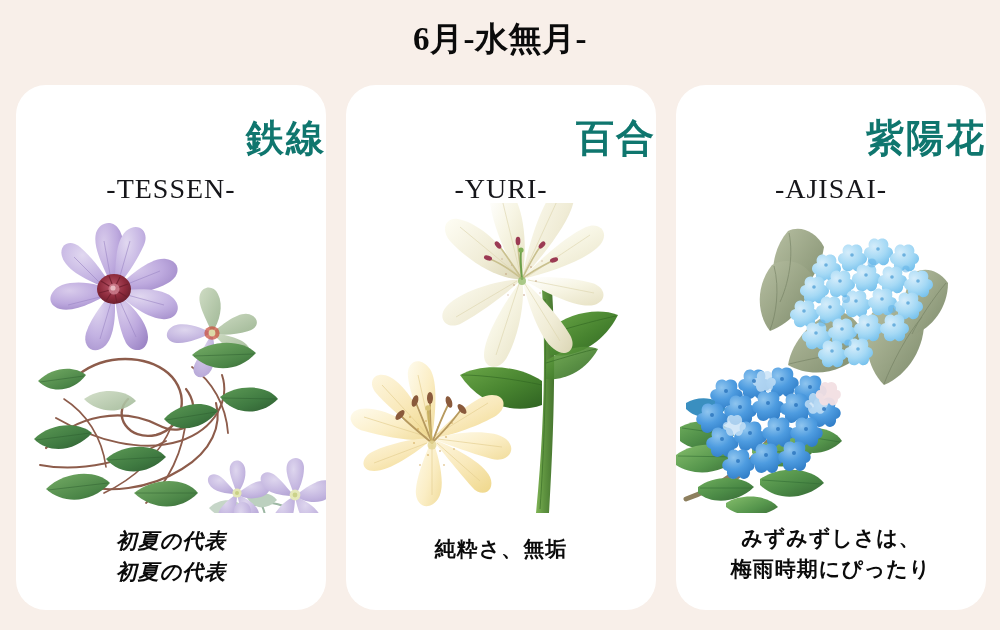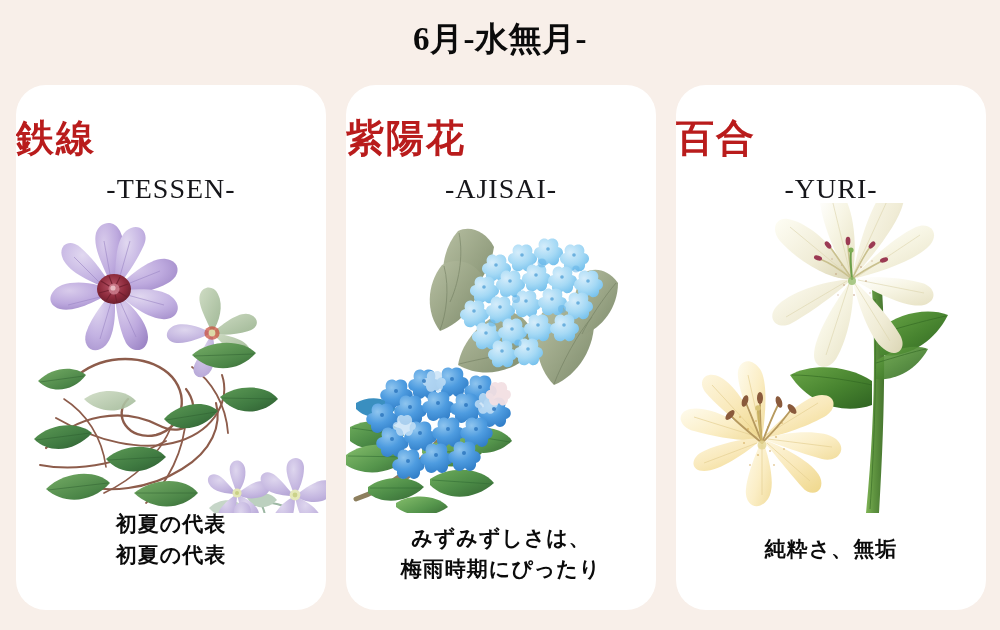--- a/index.html
+++ b/index.html
@@ -48,24 +48,24 @@
     background: #ffffff;
     border-radius: 30px;
     overflow: hidden;
     flex: 0 0 310px;
   }
   .card-kanji {
     position: absolute;
     top: 34px;
     left: 0;
     width: 100%;
-    text-align: left;
+    text-align: right;
     font-size: 38px;
     font-weight: bold;
-    color: #b91c1c;
+    color: #0f766e;
     letter-spacing: 2px;
     line-height: 1;
   }
   .card-romaji {
     position: absolute;
     top: 90px;
     left: 0;
     width: 100%;
     text-align: center;
     font-size: 28px;
@@ -94,21 +94,21 @@
     text-align: center;
     font-size: 21px;
     font-weight: bold;
     color: #0b0b0b;
     line-height: 1.45;
     letter-spacing: 1px;
   }
   .card-caption .cap-line {
     display: block;
   }
-  .caption-1 { bottom: 40px; }
+  .caption-1 { bottom: 23px; font-style: italic; }
   .caption-2 { bottom: 26px; }
   .caption-3 { bottom: 46px; }
 </style>
 </head>
 <body>
 
 <div id="page">
 
   <div class="page-title">6月-水無月-</div>
 
@@ -286,20 +286,188 @@
         </svg>
       </div>
 
       <div class="card-caption caption-1">
         <span class="cap-line">初夏の代表</span>
         <span class="cap-line">初夏の代表</span>
       </div>
     </div>
 
     <div class="card">
+      <div class="card-kanji">百合</div>
+      <div class="card-romaji">-YURI-</div>
+
+      <div class="art">
+        <svg viewBox="0 0 310 310" xmlns="http://www.w3.org/2000/svg">
+          <defs>
+            <linearGradient id="l-white" x1="10%" y1="0%" x2="90%" y2="100%">
+              <stop offset="0%" stop-color="#ffffff"></stop>
+              <stop offset="45%" stop-color="#f7f5e4"></stop>
+              <stop offset="100%" stop-color="#e8e3c6"></stop>
+            </linearGradient>
+            <linearGradient id="l-white2" x1="0%" y1="10%" x2="100%" y2="90%">
+              <stop offset="0%" stop-color="#fdfcf2"></stop>
+              <stop offset="60%" stop-color="#f0ecd6"></stop>
+              <stop offset="100%" stop-color="#ddd8b8"></stop>
+            </linearGradient>
+            <linearGradient id="l-cream" x1="10%" y1="0%" x2="90%" y2="100%">
+              <stop offset="0%" stop-color="#fdf5dc"></stop>
+              <stop offset="50%" stop-color="#f9e9bb"></stop>
+              <stop offset="100%" stop-color="#f0d98f"></stop>
+            </linearGradient>
+            <linearGradient id="l-cream2" x1="0%" y1="10%" x2="100%" y2="90%">
+              <stop offset="0%" stop-color="#fefaea"></stop>
+              <stop offset="55%" stop-color="#fbeec6"></stop>
+              <stop offset="100%" stop-color="#f2dea0"></stop>
+            </linearGradient>
+            <linearGradient id="l-stem" x1="0%" y1="0%" x2="100%" y2="0%">
+              <stop offset="0%" stop-color="#7fb355"></stop>
+              <stop offset="45%" stop-color="#5f9440"></stop>
+              <stop offset="100%" stop-color="#46752f"></stop>
+            </linearGradient>
+            <linearGradient id="l-leaf" x1="0%" y1="0%" x2="100%" y2="100%">
+              <stop offset="0%" stop-color="#6aa647"></stop>
+              <stop offset="55%" stop-color="#47832f"></stop>
+              <stop offset="100%" stop-color="#2f6322"></stop>
+            </linearGradient>
+          </defs>
+
+          <g>
+            <path d="M196 86 C200 150 198 230 190 310 L203 310 C208 228 210 148 206 86 Z" fill="url(#l-stem)"></path>
+            <path d="M204 126 C222 110 252 104 272 112 C258 140 230 156 204 152 Z" fill="url(#l-leaf)"></path>
+            <path d="M196 178 C172 162 136 160 114 172 C134 202 168 212 196 202 Z" fill="url(#l-leaf)"></path>
+            <path d="M200 158 C216 146 238 140 252 146 C240 168 218 178 200 176 Z" fill="url(#l-leaf)" opacity="0.9"></path>
+            <g stroke="#2e6320" stroke-width="1" opacity="0.55" fill="none">
+              <path d="M206 130 C232 122 256 116 270 113"></path>
+              <path d="M196 182 C168 176 136 172 116 172"></path>
+              <path d="M200 160 C220 154 240 148 250 146"></path>
+              <path d="M199 96 C201 170 198 250 194 306"></path>
+            </g>
+          </g>
+
+          <g transform="translate(176,76)">
+
+            <path d="M0 0 C-14 -30 -42 -56 -64 -60 C-76 -62 -82 -50 -72 -38 C-52 -16 -20 2 0 0 Z" fill="url(#l-white2)"></path>
+            <path d="M0 0 C6 -32 2 -70 -10 -86 C-20 -98 -34 -92 -32 -76 C-28 -48 -12 -14 0 0 Z" fill="url(#l-white)"></path>
+            <path d="M0 0 C22 -24 50 -60 52 -80 C54 -94 40 -98 30 -86 C16 -68 4 -24 0 0 Z" fill="url(#l-white2)"></path>
+            <path d="M0 0 C28 -6 66 -20 78 -34 C88 -46 78 -58 64 -52 C42 -42 12 -14 0 0 Z" fill="url(#l-white)"></path>
+
+            <path d="M0 0 C-30 2 -64 14 -76 28 C-86 40 -74 52 -60 44 C-38 32 -10 10 0 0 Z" fill="url(#l-white2)"></path>
+            <path d="M0 0 C-18 24 -38 58 -38 76 C-38 90 -24 92 -16 80 C-4 60 4 22 0 0 Z" fill="url(#l-white)"></path>
+            <path d="M0 0 C6 26 18 60 32 70 C44 80 56 70 48 56 C38 38 12 10 0 0 Z" fill="url(#l-white2)"></path>
+            <path d="M0 0 C24 14 56 30 72 26 C86 22 84 8 70 4 C50 -2 14 -4 0 0 Z" fill="url(#l-white)"></path>
+
+            <g stroke="#ddd5ae" stroke-width="0.8" opacity="0.8" fill="none">
+              <path d="M-4 -4 L-62 -52"></path>
+                <path d="M-2 -6 L-20 -80"></path>
+              <path d="M2 -6 L36 -80"></path>
+                <path d="M5 -2 L68 -44"></path>
+              <path d="M-5 2 L-66 38"></path>
+                <path d="M-3 5 L-26 76"></path>
+              <path d="M3 5 L38 62"></path>
+                <path d="M6 1 L72 14"></path>
+            </g>
+
+            <g fill="#b88f6b" opacity="0.55">
+              <circle cx="-10" cy="-14" r="1"></circle>
+                <circle cx="-16" cy="-5" r="0.9"></circle>
+              <circle cx="-8" cy="6" r="0.9"></circle>
+                <circle cx="9" cy="-12" r="1"></circle>
+              <circle cx="14" cy="2" r="0.9"></circle>
+                <circle cx="2" cy="16" r="1"></circle>
+              <circle cx="-20" cy="-20" r="0.8"></circle>
+                <circle cx="20" cy="-18" r="0.8"></circle>
+              <circle cx="-14" cy="16" r="0.8"></circle>
+                <circle cx="18" cy="14" r="0.8"></circle>
+            </g>
+
+            <g stroke="#c9c08e" stroke-width="1.6" fill="none" stroke-linecap="round">
+              <path d="M0 0 C-10 -8 -22 -16 -32 -20"></path>
+              <path d="M0 0 C-8 -12 -16 -24 -22 -32"></path>
+              <path d="M0 0 C-2 -14 -4 -26 -4 -36"></path>
+              <path d="M0 0 C6 -12 12 -24 18 -32"></path>
+              <path d="M0 0 C10 -8 22 -14 30 -18"></path>
+            </g>
+            <g fill="#9b3a53">
+              <ellipse cx="-34" cy="-21" rx="4.2" ry="2.4" transform="rotate(18 -34 -21)"></ellipse>
+              <ellipse cx="-24" cy="-34" rx="4.2" ry="2.4" transform="rotate(50 -24 -34)"></ellipse>
+              <ellipse cx="-4" cy="-38" rx="2.4" ry="4.2"></ellipse>
+              <ellipse cx="20" cy="-34" rx="4.2" ry="2.4" transform="rotate(-48 20 -34)"></ellipse>
+              <ellipse cx="32" cy="-19" rx="4.2" ry="2.4" transform="rotate(-18 32 -19)"></ellipse>
+            </g>
+            <path d="M0 0 C-1 -10 -2 -20 -1 -28" stroke="#6da04a" stroke-width="2" fill="none" stroke-linecap="round"></path>
+            <circle cx="-1" cy="-29" r="2.6" fill="#7fae55"></circle>
+            <circle cx="0" cy="2" r="4" fill="#8fb864" opacity="0.75"></circle>
+          </g>
+
+          <g transform="translate(86,236)">
+            <path d="M0 0 C-22 -18 -54 -34 -72 -30 C-86 -27 -84 -12 -68 -8 C-46 -2 -14 4 0 0 Z" fill="url(#l-cream2)"></path>
+            <path d="M0 0 C-10 -26 -26 -54 -42 -62 C-56 -69 -66 -58 -56 -46 C-40 -28 -12 -6 0 0 Z" fill="url(#l-cream)"></path>
+            <path d="M0 0 C4 -26 6 -58 -2 -70 C-12 -84 -26 -78 -24 -62 C-22 -42 -8 -14 0 0 Z" fill="url(#l-cream2)"></path>
+            <path d="M0 0 C18 -20 44 -44 60 -44 C74 -44 76 -30 62 -22 C44 -12 14 -2 0 0 Z" fill="url(#l-cream)"></path>
+            <path d="M0 0 C26 -8 62 -10 74 0 C86 10 76 24 60 20 C38 14 12 4 0 0 Z" fill="url(#l-cream2)"></path>
+            <path d="M0 0 C22 8 52 24 58 38 C64 52 50 60 40 48 C26 32 8 10 0 0 Z" fill="url(#l-cream)"></path>
+            <path d="M0 0 C8 20 14 48 6 60 C-4 74 -18 66 -16 50 C-14 32 -4 10 0 0 Z" fill="url(#l-cream2)"></path>
+            <path d="M0 0 C-16 14 -42 32 -58 32 C-72 32 -72 18 -58 12 C-40 4 -12 -2 0 0 Z" fill="url(#l-cream)"></path>
+            <g stroke="#e5cf92" stroke-width="0.8" opacity="0.85" fill="none">
+              <path d="M-4 -2 L-68 -22"></path>
+                <path d="M-4 -4 L-50 -54"></path>
+              <path d="M-1 -6 L-14 -64"></path>
+                <path d="M4 -4 L56 -36"></path>
+              <path d="M6 0 L70 8"></path>
+                <path d="M5 4 L48 42"></path>
+              <path d="M0 6 L0 56"></path>
+                <path d="M-5 4 L-58 24"></path>
+            </g>
+
+            <g fill="#cfa451" opacity="0.6">
+              <circle cx="-14" cy="-10" r="1.1"></circle>
+                <circle cx="-6" cy="-18" r="1"></circle>
+              <circle cx="6" cy="-12" r="1"></circle>
+                <circle cx="14" cy="-2" r="1.1"></circle>
+              <circle cx="8" cy="12" r="1"></circle>
+                <circle cx="-4" cy="16" r="1.1"></circle>
+              <circle cx="-18" cy="4" r="1"></circle>
+                <circle cx="-22" cy="-22" r="0.9"></circle>
+              <circle cx="20" cy="-16" r="0.9"></circle>
+                <circle cx="22" cy="10" r="0.9"></circle>
+              <circle cx="-12" cy="26" r="0.9"></circle>
+                <circle cx="12" cy="26" r="0.9"></circle>
+            </g>
+
+            <g stroke="#b79a5f" stroke-width="1.8" fill="none" stroke-linecap="round">
+              <path d="M0 4 C-6 -12 -12 -26 -16 -36"></path>
+              <path d="M0 4 C-2 -12 -2 -28 -2 -38"></path>
+              <path d="M0 4 C6 -12 12 -26 16 -34"></path>
+              <path d="M0 4 C12 -8 22 -20 28 -28"></path>
+              <path d="M0 4 C-12 -6 -24 -16 -30 -22"></path>
+            </g>
+            <g fill="#8a5a3c">
+              <ellipse cx="-17" cy="-38" rx="3" ry="6" transform="rotate(18 -17 -38)"></ellipse>
+              <ellipse cx="-2" cy="-41" rx="3" ry="6"></ellipse>
+              <ellipse cx="17" cy="-37" rx="3" ry="6" transform="rotate(-18 17 -37)"></ellipse>
+              <ellipse cx="30" cy="-30" rx="3" ry="6" transform="rotate(-40 30 -30)"></ellipse>
+              <ellipse cx="-32" cy="-24" rx="3" ry="6" transform="rotate(42 -32 -24)"></ellipse>
+            </g>
+            <path d="M0 4 C-2 -10 -4 -22 -4 -30" stroke="#c9b163" stroke-width="2.2" fill="none" stroke-linecap="round"></path>
+            <circle cx="-4" cy="-31" r="2.8" fill="#d8c478"></circle>
+            <circle cx="0" cy="6" r="4.5" fill="#e4d694" opacity="0.8"></circle>
+          </g>
+        </svg>
+      </div>
+
+      <div class="card-caption caption-3">
+        <span class="cap-line">純粋さ、無垢</span>
+      </div>
+    </div>
+
+    <div class="card">
       <div class="card-kanji">紫陽花</div>
       <div class="card-romaji">-AJISAI-</div>
 
       <div class="art">
         <svg viewBox="0 0 310 310" xmlns="http://www.w3.org/2000/svg">
           <defs>
             <linearGradient id="h-sage" x1="0%" y1="0%" x2="100%" y2="100%">
               <stop offset="0%" stop-color="#b7bfa2"></stop>
               <stop offset="55%" stop-color="#98a384"></stop>
               <stop offset="100%" stop-color="#7c8a6b"></stop>
@@ -555,182 +723,14 @@
           </g>
         </svg>
       </div>
 
       <div class="card-caption caption-2">
         <span class="cap-line">みずみずしさは、</span>
         <span class="cap-line">梅雨時期にぴったり</span>
       </div>
     </div>
 
-    <div class="card">
-      <div class="card-kanji">百合</div>
-      <div class="card-romaji">-YURI-</div>
-
-      <div class="art">
-        <svg viewBox="0 0 310 310" xmlns="http://www.w3.org/2000/svg">
-          <defs>
-            <linearGradient id="l-white" x1="10%" y1="0%" x2="90%" y2="100%">
-              <stop offset="0%" stop-color="#ffffff"></stop>
-              <stop offset="45%" stop-color="#f7f5e4"></stop>
-              <stop offset="100%" stop-color="#e8e3c6"></stop>
-            </linearGradient>
-            <linearGradient id="l-white2" x1="0%" y1="10%" x2="100%" y2="90%">
-              <stop offset="0%" stop-color="#fdfcf2"></stop>
-              <stop offset="60%" stop-color="#f0ecd6"></stop>
-              <stop offset="100%" stop-color="#ddd8b8"></stop>
-            </linearGradient>
-            <linearGradient id="l-cream" x1="10%" y1="0%" x2="90%" y2="100%">
-              <stop offset="0%" stop-color="#fdf5dc"></stop>
-              <stop offset="50%" stop-color="#f9e9bb"></stop>
-              <stop offset="100%" stop-color="#f0d98f"></stop>
-            </linearGradient>
-            <linearGradient id="l-cream2" x1="0%" y1="10%" x2="100%" y2="90%">
-              <stop offset="0%" stop-color="#fefaea"></stop>
-              <stop offset="55%" stop-color="#fbeec6"></stop>
-              <stop offset="100%" stop-color="#f2dea0"></stop>
-            </linearGradient>
-            <linearGradient id="l-stem" x1="0%" y1="0%" x2="100%" y2="0%">
-              <stop offset="0%" stop-color="#7fb355"></stop>
-              <stop offset="45%" stop-color="#5f9440"></stop>
-              <stop offset="100%" stop-color="#46752f"></stop>
-            </linearGradient>
-            <linearGradient id="l-leaf" x1="0%" y1="0%" x2="100%" y2="100%">
-              <stop offset="0%" stop-color="#6aa647"></stop>
-              <stop offset="55%" stop-color="#47832f"></stop>
-              <stop offset="100%" stop-color="#2f6322"></stop>
-            </linearGradient>
-          </defs>
-
-          <g>
-            <path d="M196 86 C200 150 198 230 190 310 L203 310 C208 228 210 148 206 86 Z" fill="url(#l-stem)"></path>
-            <path d="M204 126 C222 110 252 104 272 112 C258 140 230 156 204 152 Z" fill="url(#l-leaf)"></path>
-            <path d="M196 178 C172 162 136 160 114 172 C134 202 168 212 196 202 Z" fill="url(#l-leaf)"></path>
-            <path d="M200 158 C216 146 238 140 252 146 C240 168 218 178 200 176 Z" fill="url(#l-leaf)" opacity="0.9"></path>
-            <g stroke="#2e6320" stroke-width="1" opacity="0.55" fill="none">
-              <path d="M206 130 C232 122 256 116 270 113"></path>
-              <path d="M196 182 C168 176 136 172 116 172"></path>
-              <path d="M200 160 C220 154 240 148 250 146"></path>
-              <path d="M199 96 C201 170 198 250 194 306"></path>
-            </g>
-          </g>
-
-          <g transform="translate(176,76)">
-
-            <path d="M0 0 C-14 -30 -42 -56 -64 -60 C-76 -62 -82 -50 -72 -38 C-52 -16 -20 2 0 0 Z" fill="url(#l-white2)"></path>
-            <path d="M0 0 C6 -32 2 -70 -10 -86 C-20 -98 -34 -92 -32 -76 C-28 -48 -12 -14 0 0 Z" fill="url(#l-white)"></path>
-            <path d="M0 0 C22 -24 50 -60 52 -80 C54 -94 40 -98 30 -86 C16 -68 4 -24 0 0 Z" fill="url(#l-white2)"></path>
-            <path d="M0 0 C28 -6 66 -20 78 -34 C88 -46 78 -58 64 -52 C42 -42 12 -14 0 0 Z" fill="url(#l-white)"></path>
-
-            <path d="M0 0 C-30 2 -64 14 -76 28 C-86 40 -74 52 -60 44 C-38 32 -10 10 0 0 Z" fill="url(#l-white2)"></path>
-            <path d="M0 0 C-18 24 -38 58 -38 76 C-38 90 -24 92 -16 80 C-4 60 4 22 0 0 Z" fill="url(#l-white)"></path>
-            <path d="M0 0 C6 26 18 60 32 70 C44 80 56 70 48 56 C38 38 12 10 0 0 Z" fill="url(#l-white2)"></path>
-            <path d="M0 0 C24 14 56 30 72 26 C86 22 84 8 70 4 C50 -2 14 -4 0 0 Z" fill="url(#l-white)"></path>
-
-            <g stroke="#ddd5ae" stroke-width="0.8" opacity="0.8" fill="none">
-              <path d="M-4 -4 L-62 -52"></path>
-                <path d="M-2 -6 L-20 -80"></path>
-              <path d="M2 -6 L36 -80"></path>
-                <path d="M5 -2 L68 -44"></path>
-              <path d="M-5 2 L-66 38"></path>
-                <path d="M-3 5 L-26 76"></path>
-              <path d="M3 5 L38 62"></path>
-                <path d="M6 1 L72 14"></path>
-            </g>
-
-            <g fill="#b88f6b" opacity="0.55">
-              <circle cx="-10" cy="-14" r="1"></circle>
-                <circle cx="-16" cy="-5" r="0.9"></circle>
-              <circle cx="-8" cy="6" r="0.9"></circle>
-                <circle cx="9" cy="-12" r="1"></circle>
-              <circle cx="14" cy="2" r="0.9"></circle>
-                <circle cx="2" cy="16" r="1"></circle>
-              <circle cx="-20" cy="-20" r="0.8"></circle>
-                <circle cx="20" cy="-18" r="0.8"></circle>
-              <circle cx="-14" cy="16" r="0.8"></circle>
-                <circle cx="18" cy="14" r="0.8"></circle>
-            </g>
-
-            <g stroke="#c9c08e" stroke-width="1.6" fill="none" stroke-linecap="round">
-              <path d="M0 0 C-10 -8 -22 -16 -32 -20"></path>
-              <path d="M0 0 C-8 -12 -16 -24 -22 -32"></path>
-              <path d="M0 0 C-2 -14 -4 -26 -4 -36"></path>
-              <path d="M0 0 C6 -12 12 -24 18 -32"></path>
-              <path d="M0 0 C10 -8 22 -14 30 -18"></path>
-            </g>
-            <g fill="#9b3a53">
-              <ellipse cx="-34" cy="-21" rx="4.2" ry="2.4" transform="rotate(18 -34 -21)"></ellipse>
-              <ellipse cx="-24" cy="-34" rx="4.2" ry="2.4" transform="rotate(50 -24 -34)"></ellipse>
-              <ellipse cx="-4" cy="-38" rx="2.4" ry="4.2"></ellipse>
-              <ellipse cx="20" cy="-34" rx="4.2" ry="2.4" transform="rotate(-48 20 -34)"></ellipse>
-              <ellipse cx="32" cy="-19" rx="4.2" ry="2.4" transform="rotate(-18 32 -19)"></ellipse>
-            </g>
-            <path d="M0 0 C-1 -10 -2 -20 -1 -28" stroke="#6da04a" stroke-width="2" fill="none" stroke-linecap="round"></path>
-            <circle cx="-1" cy="-29" r="2.6" fill="#7fae55"></circle>
-            <circle cx="0" cy="2" r="4" fill="#8fb864" opacity="0.75"></circle>
-          </g>
-
-          <g transform="translate(86,236)">
-            <path d="M0 0 C-22 -18 -54 -34 -72 -30 C-86 -27 -84 -12 -68 -8 C-46 -2 -14 4 0 0 Z" fill="url(#l-cream2)"></path>
-            <path d="M0 0 C-10 -26 -26 -54 -42 -62 C-56 -69 -66 -58 -56 -46 C-40 -28 -12 -6 0 0 Z" fill="url(#l-cream)"></path>
-            <path d="M0 0 C4 -26 6 -58 -2 -70 C-12 -84 -26 -78 -24 -62 C-22 -42 -8 -14 0 0 Z" fill="url(#l-cream2)"></path>
-            <path d="M0 0 C18 -20 44 -44 60 -44 C74 -44 76 -30 62 -22 C44 -12 14 -2 0 0 Z" fill="url(#l-cream)"></path>
-            <path d="M0 0 C26 -8 62 -10 74 0 C86 10 76 24 60 20 C38 14 12 4 0 0 Z" fill="url(#l-cream2)"></path>
-            <path d="M0 0 C22 8 52 24 58 38 C64 52 50 60 40 48 C26 32 8 10 0 0 Z" fill="url(#l-cream)"></path>
-            <path d="M0 0 C8 20 14 48 6 60 C-4 74 -18 66 -16 50 C-14 32 -4 10 0 0 Z" fill="url(#l-cream2)"></path>
-            <path d="M0 0 C-16 14 -42 32 -58 32 C-72 32 -72 18 -58 12 C-40 4 -12 -2 0 0 Z" fill="url(#l-cream)"></path>
-            <g stroke="#e5cf92" stroke-width="0.8" opacity="0.85" fill="none">
-              <path d="M-4 -2 L-68 -22"></path>
-                <path d="M-4 -4 L-50 -54"></path>
-              <path d="M-1 -6 L-14 -64"></path>
-                <path d="M4 -4 L56 -36"></path>
-              <path d="M6 0 L70 8"></path>
-                <path d="M5 4 L48 42"></path>
-              <path d="M0 6 L0 56"></path>
-                <path d="M-5 4 L-58 24"></path>
-            </g>
-
-            <g fill="#cfa451" opacity="0.6">
-              <circle cx="-14" cy="-10" r="1.1"></circle>
-                <circle cx="-6" cy="-18" r="1"></circle>
-              <circle cx="6" cy="-12" r="1"></circle>
-                <circle cx="14" cy="-2" r="1.1"></circle>
-              <circle cx="8" cy="12" r="1"></circle>
-                <circle cx="-4" cy="16" r="1.1"></circle>
-              <circle cx="-18" cy="4" r="1"></circle>
-                <circle cx="-22" cy="-22" r="0.9"></circle>
-              <circle cx="20" cy="-16" r="0.9"></circle>
-                <circle cx="22" cy="10" r="0.9"></circle>
-              <circle cx="-12" cy="26" r="0.9"></circle>
-                <circle cx="12" cy="26" r="0.9"></circle>
-            </g>
-
-            <g stroke="#b79a5f" stroke-width="1.8" fill="none" stroke-linecap="round">
-              <path d="M0 4 C-6 -12 -12 -26 -16 -36"></path>
-              <path d="M0 4 C-2 -12 -2 -28 -2 -38"></path>
-              <path d="M0 4 C6 -12 12 -26 16 -34"></path>
-              <path d="M0 4 C12 -8 22 -20 28 -28"></path>
-              <path d="M0 4 C-12 -6 -24 -16 -30 -22"></path>
-            </g>
-            <g fill="#8a5a3c">
-              <ellipse cx="-17" cy="-38" rx="3" ry="6" transform="rotate(18 -17 -38)"></ellipse>
-              <ellipse cx="-2" cy="-41" rx="3" ry="6"></ellipse>
-              <ellipse cx="17" cy="-37" rx="3" ry="6" transform="rotate(-18 17 -37)"></ellipse>
-              <ellipse cx="30" cy="-30" rx="3" ry="6" transform="rotate(-40 30 -30)"></ellipse>
-              <ellipse cx="-32" cy="-24" rx="3" ry="6" transform="rotate(42 -32 -24)"></ellipse>
-            </g>
-            <path d="M0 4 C-2 -10 -4 -22 -4 -30" stroke="#c9b163" stroke-width="2.2" fill="none" stroke-linecap="round"></path>
-            <circle cx="-4" cy="-31" r="2.8" fill="#d8c478"></circle>
-            <circle cx="0" cy="6" r="4.5" fill="#e4d694" opacity="0.8"></circle>
-          </g>
-        </svg>
-      </div>
-
-      <div class="card-caption caption-3">
-        <span class="cap-line">純粋さ、無垢</span>
-      </div>
-    </div>
-
   </div>
 </div>
 
 </body></html>

